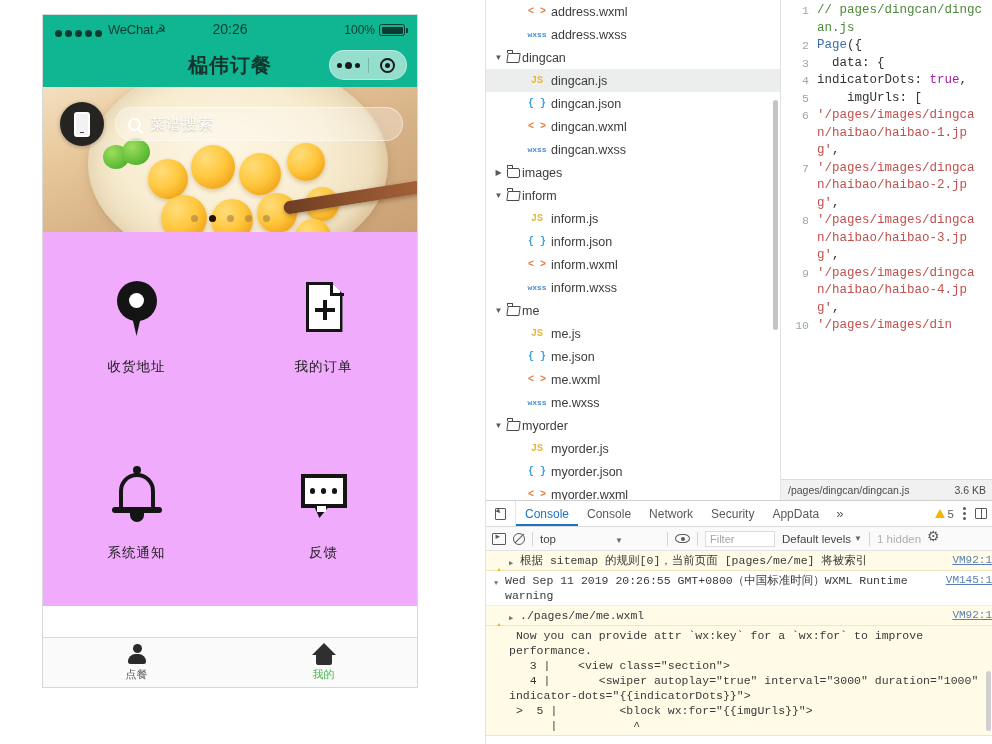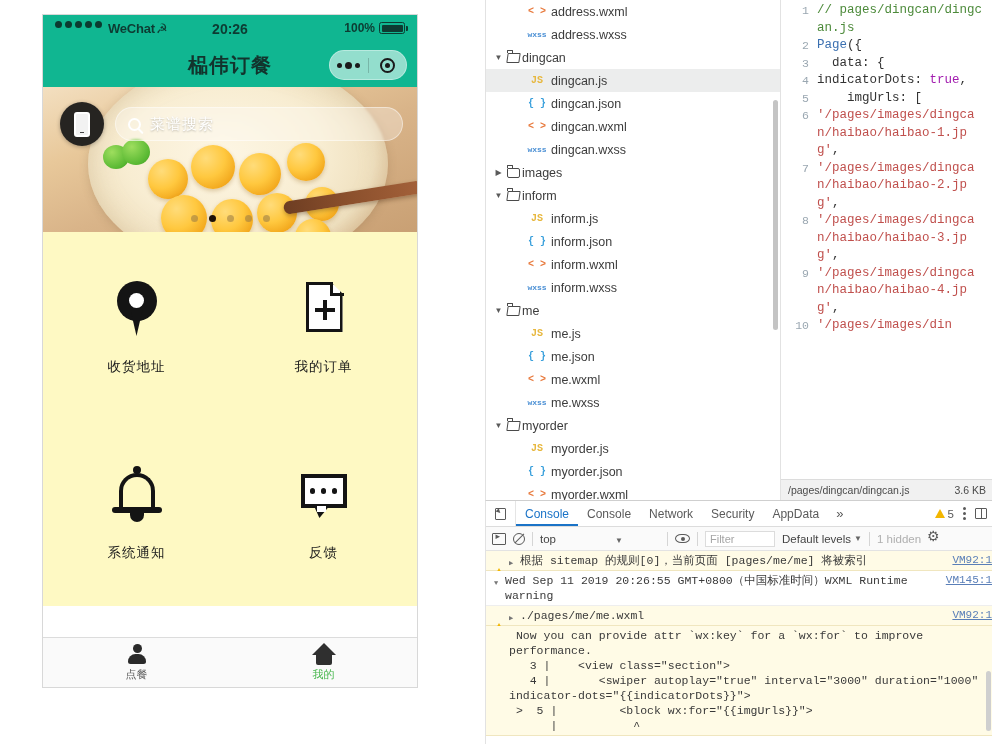--- a/index.html
+++ b/index.html
@@ -12,22 +12,22 @@
   .root { position: relative; width: 992px; height: 744px; background:#fff; }
 
   
   .sim-area { position:absolute; left:0; top:0; width:485px; height:744px; background:#fff; }
   .phone {
     position:absolute; left:42px; top:14px; width:376px; height:674px;
     background:#fff; border:1px solid #d8d8d8; overflow:hidden;
   }
   .sysbar {
     height:28px; background:#10b691; color:#0a3d32;
-    display:flex; align-items:flex-start; padding:6px 12px; font-size:12.5px;
-    font-weight:bold; position:relative;
+    display:flex; align-items:flex-end; padding:6px 12px; font-size:12.5px;
+    font-weight:normal; position:relative;
   }
   .sig-dots { display:flex; gap:3px; align-items:center; }
   .sig-dots i { width:7px; height:7px; border-radius:50%; background:#0b3a30; display:block; }
   .carrier { margin-left:6px; font-size:13px; letter-spacing:-.2px; color:#0d3b32; }
   .wifi-ico { margin-left:1px; font-size:13px; color:#0d3b32; }
   .clock { position:absolute; left:0; right:0; text-align:center; font-size:14px; color:#0d3b32; }
   .bat-wrap { margin-left:auto; display:flex; align-items:center; gap:4px; z-index:2; }
   .bat-pct { font-size:12px; color:#0d3b32; }
   .bat {
     width:26px; height:12px; border:1.5px solid #0d3b32; border-radius:2.5px;
@@ -101,21 +101,21 @@
   .mag { width:13px; height:13px; border:2px solid #fff; border-radius:50%; position:relative; flex:none; }
   .mag::after { content:""; position:absolute; right:-5px; bottom:-3px; width:7px; height:2px;
     background:#fff; transform:rotate(45deg); border-radius:1px; }
   .sph { color:#fff; font-size:15px; letter-spacing:1px; text-shadow:0 1px 2px rgba(0,0,0,.25); }
 
   .dots { position:absolute; left:0; right:0; bottom:10px; display:flex;
     justify-content:center; gap:11px; }
   .dots i { width:7px; height:7px; border-radius:50%; background:rgba(150,120,70,.55); }
   .dots i.on { background:#1e1106; }
 
-  .grid-wrap { background:#fef9c3; padding-top:2px; }
+  .grid-wrap { background:#f0abfc; padding-top:2px; }
   .grid { display:grid; grid-template-columns:1fr 1fr; }
   .cell { height:186px; display:flex; flex-direction:column;
     align-items:center; justify-content:center; gap:18px; }
   .cell .lbl { font-size:13.5px; color:#1c1c1c; letter-spacing:1px; }
   .ic { width:62px; height:62px; position:relative; }
 
   
   .ic-pin::before{ content:""; position:absolute; left:11px; top:3px; width:40px; height:40px;
     border-radius:50% 50% 50% 50%; background:#141414; }
   .ic-pin::after{ content:""; position:absolute; left:25px; top:32px; width:12px; height:26px;

